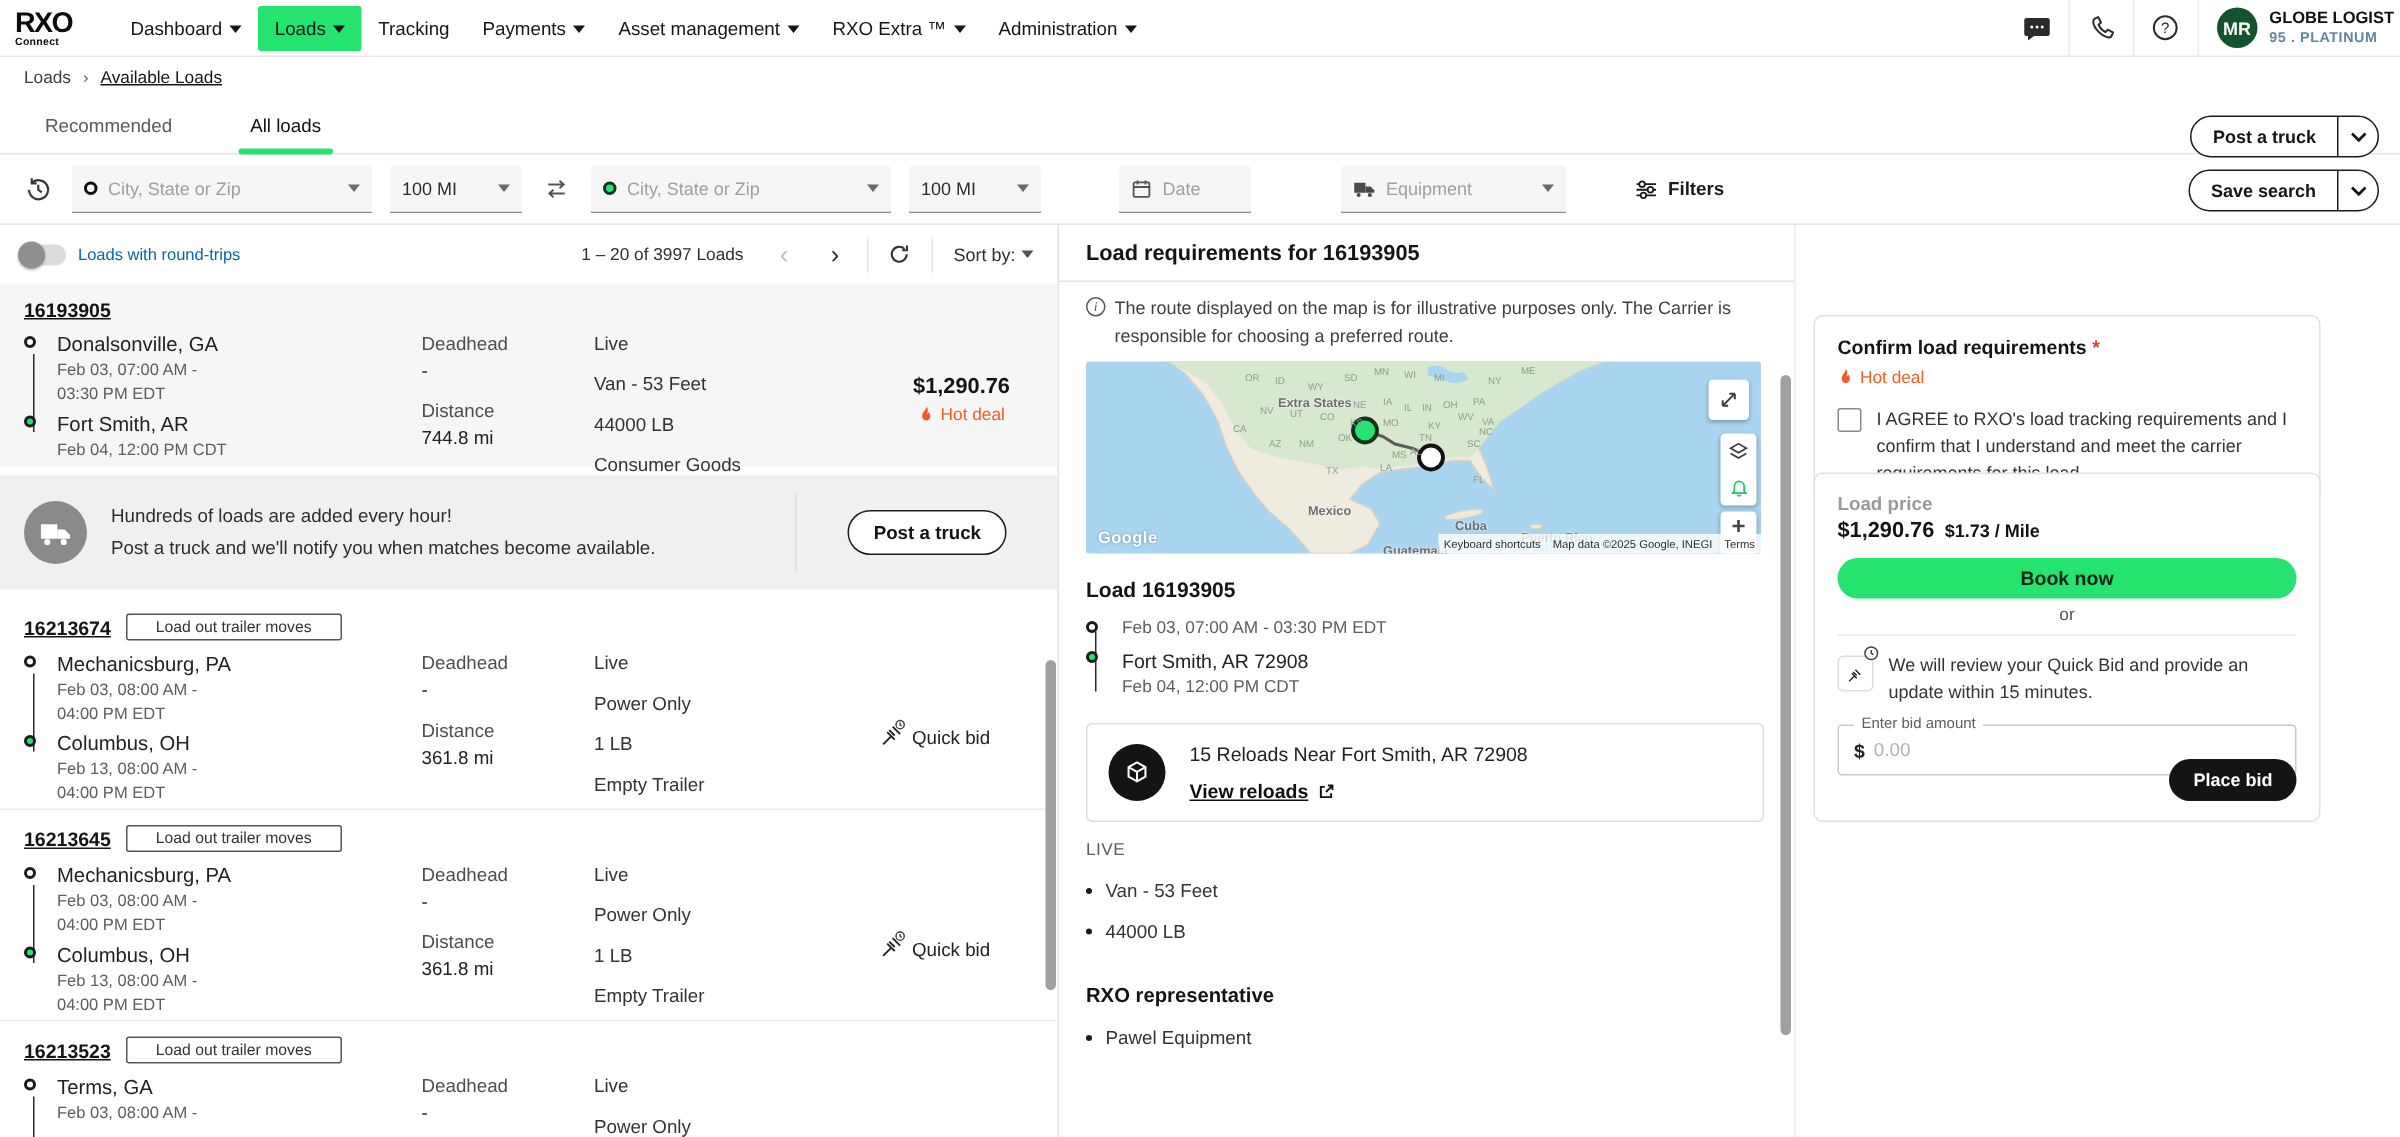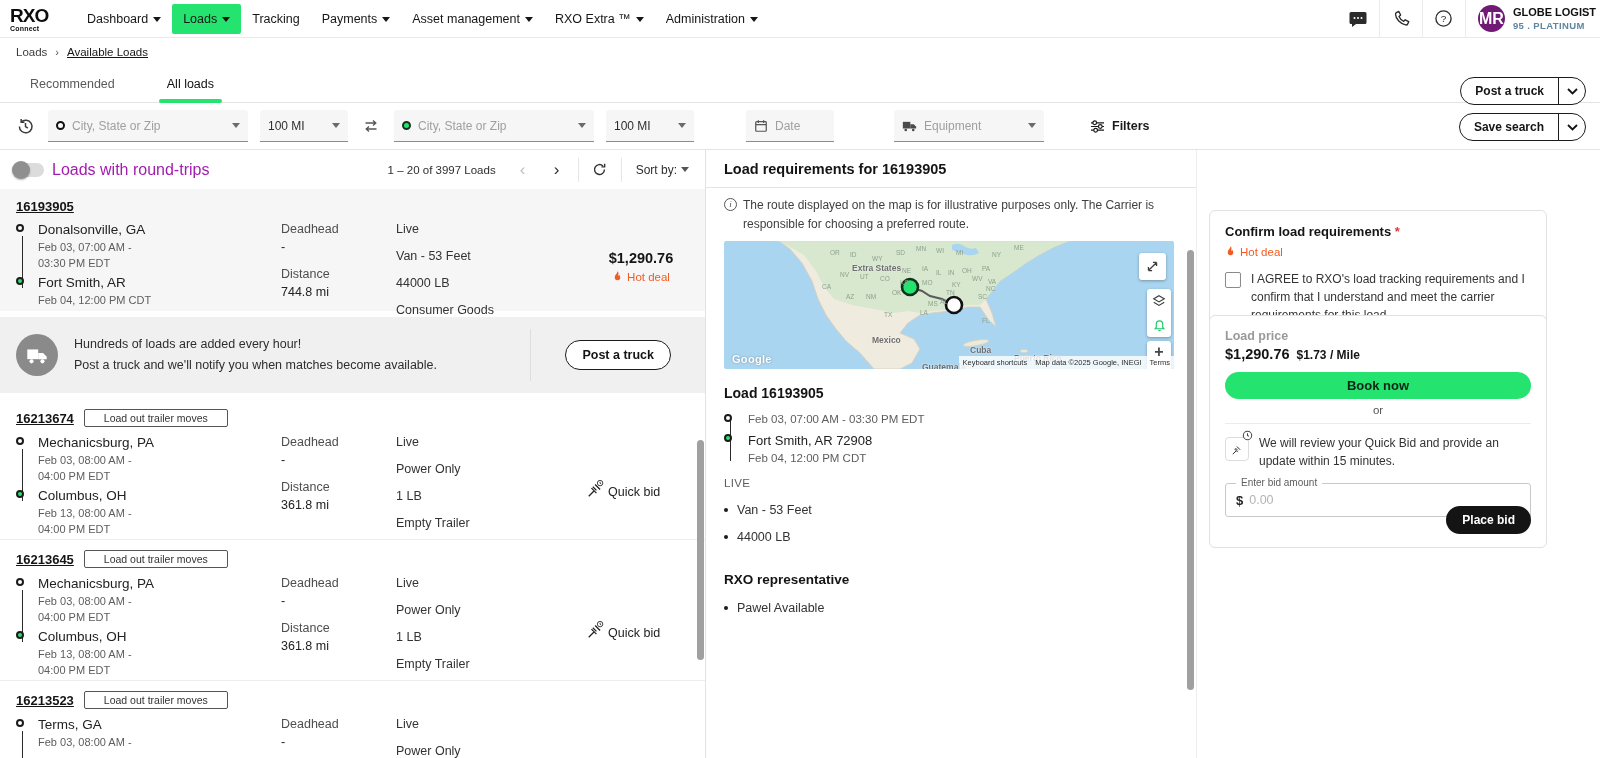--- a/index.html
+++ b/index.html
@@ -12,21 +12,21 @@
   .logo { width:52px; margin-right:14px; line-height:1; }
   .logo .l1 { font-size:19px; font-weight:bold; letter-spacing:-1px; color:#0d0d0d; }
   .logo .l2 { font-size:7px; font-weight:bold; color:#0d0d0d; letter-spacing:.2px; }
   .nav-item { display:flex; align-items:center; gap:5px; padding:8px 11px; font-size:12.5px; font-weight:500; color:#161616; cursor:pointer; white-space:nowrap; }
   .nav-item.active { background:var(--green); border-radius:2px; }
   .caret { width:0; height:0; border-left:4px solid transparent; border-right:4px solid transparent; border-top:5px solid #161616; margin-top:1px; }
   #topbar-right { margin-left:auto; display:flex; align-items:center; height:100%; }
   .tb-icon-btn { width:42px; height:100%; display:flex; align-items:center; justify-content:center; cursor:pointer; }
   .vd { width:1px; height:38px; background:#ececec; }
   .account { display:flex; align-items:center; gap:8px; padding:0 4px 0 12px; height:100%; cursor:pointer; }
-  .avatar { width:27px; height:27px; border-radius:50%; background:#701a75; color:#fff; font-size:16px; font-weight:bold; display:flex; align-items:center; justify-content:center; }
+  .avatar { width:27px; height:27px; border-radius:50%; background:#14532d; color:#fff; font-size:12px; font-weight:bold; display:flex; align-items:center; justify-content:center; }
   .acct-company { font-size:11px; font-weight:bold; color:#101010; white-space:nowrap; }
   .acct-tier { font-size:9.5px; font-weight:bold; color:#5d87a0; letter-spacing:.4px; margin-top:2px; white-space:nowrap; }
 
   
   #crumbs { position:absolute; left:0; top:38px; width:1600px; height:28px; display:flex; align-items:center; padding:0 16px; gap:8px; font-size:11.5px; color:#3c3c3c; }
   #crumbs .cur { text-decoration:underline; color:#161616; cursor:pointer; }
   #crumbs .sep { font-size:11px; color:#555; }
 
   
   #tabsrow { position:absolute; left:0; top:66px; width:1600px; height:37px; border-bottom:1px solid #e4e4e4; display:flex; align-items:stretch; padding-left:4px; }
@@ -59,21 +59,21 @@
 
   
   #leftpane { position:absolute; left:0; top:150px; width:706px; height:608px; border-right:1px solid #e2e2e2; overflow:hidden; background:#fff; }
   #midpane { position:absolute; left:706px; top:150px; width:490px; height:608px; overflow:hidden; background:#fff; }
   #rightpane { position:absolute; left:1196px; top:150px; width:404px; height:608px; border-left:1px solid #ededed; overflow:hidden; background:#fff; }
 
   
   #list-header { height:39px; display:flex; align-items:center; padding:0 10px 0 14px; gap:8px; }
   .toggle { width:30px; height:14px; border-radius:7px; background:#dcdcdc; position:relative; cursor:pointer; flex:none; }
   .toggle .knob { position:absolute; left:-2px; top:-2px; width:18px; height:18px; border-radius:50%; background:#8f8f8f; box-shadow:0 1px 2px rgba(0,0,0,.3); }
-  .toggle-label { font-size:16px; color:#a21caf; }
+  .toggle-label { font-size:11px; color:#0369a1; }
   #list-header .spacer { flex:1; }
   .pagination { font-size:11.5px; color:#2e2e2e; margin-right:6px; }
   .pg-btn { width:26px; height:26px; display:flex; align-items:center; justify-content:center; font-size:17px; cursor:pointer; }
   .pg-prev { color:#bdbdbd; }
   .pg-next { color:#2e2e2e; }
   .hd-vd { width:1px; height:24px; background:#e6e6e6; }
   .sortby { display:flex; align-items:center; gap:4px; font-size:12px; color:#2e2e2e; padding:0 6px; cursor:pointer; }
   .sortby .selcaret { width:0; height:0; border-left:4px solid transparent; border-right:4px solid transparent; border-top:5px solid #555; }
 
   
@@ -663,32 +663,52 @@
         <span class="rdot" style="left:0; top:1px;"></span>
         <div class="time">Feb 03, 07:00 AM - 03:30 PM EDT</div>
       </div>
       <div class="dstop" style="margin-top:8px;">
         <span class="rdot green" style="left:0; top:1px;"></span>
         <div class="city">Fort Smith, AR 72908</div>
         <div class="time">Feb 04, 12:00 PM CDT</div>
       </div>
     </div>
 
+    <div class="reloads-box">
+      <div class="reloads-icn">
+        <svg width="18" height="18" viewBox="0 0 16 16">
+            <path d="M8 2l5 2.8v5.6L8 13.2 3 10.4V4.8z" fill="none" stroke="#fff" stroke-width="1.2"></path>
+            <path d="M3 4.8L8 7.6l5-2.8M8 7.6v5.6" fill="none" stroke="#fff" stroke-width="1.2"></path>
+          </svg>
+      </div>
+      <div>
+        <div class="reloads-title">15 Reloads Near Fort Smith, AR 72908</div>
+        <span class="view-reloads">
+          <span>View reloads</span>
+          <span>
+              <svg width="12" height="12" viewBox="0 0 14 14">
+                <path d="M6 3H3v8h8V8" fill="none" stroke="#111" stroke-width="1.5"></path>
+                <path d="M8.5 2H12v3.5M12 2L7 7" fill="none" stroke="#111" stroke-width="1.5"></path>
+              </svg>
+            </span>
+        </span>
+      </div>
+    </div>
 
     <div class="sub-lab" style="margin-top:13px;">LIVE</div>
     <div class="bullet" style="margin-top:14px;">
         <span>Van - 53 Feet</span>
       </div>
     <div class="bullet" style="margin-top:13px;">
         <span>44000 LB</span>
       </div>
 
     <div class="h-sec" style="margin-top:28px;">RXO representative</div>
     <div class="bullet" style="margin-top:14px;">
-        <span>Pawel Available</span>
+        <span>Pawel Equipment</span>
       </div>
 
   </div>
   <div class="scroll-thumb" style="right:2px; top:100px; height:440px;"></div>
 </section>
 
 <aside id="rightpane">
   <div class="rp-card" id="confirm-card">
     <div class="confirm-title">
       <span>Confirm load requirements</span>

